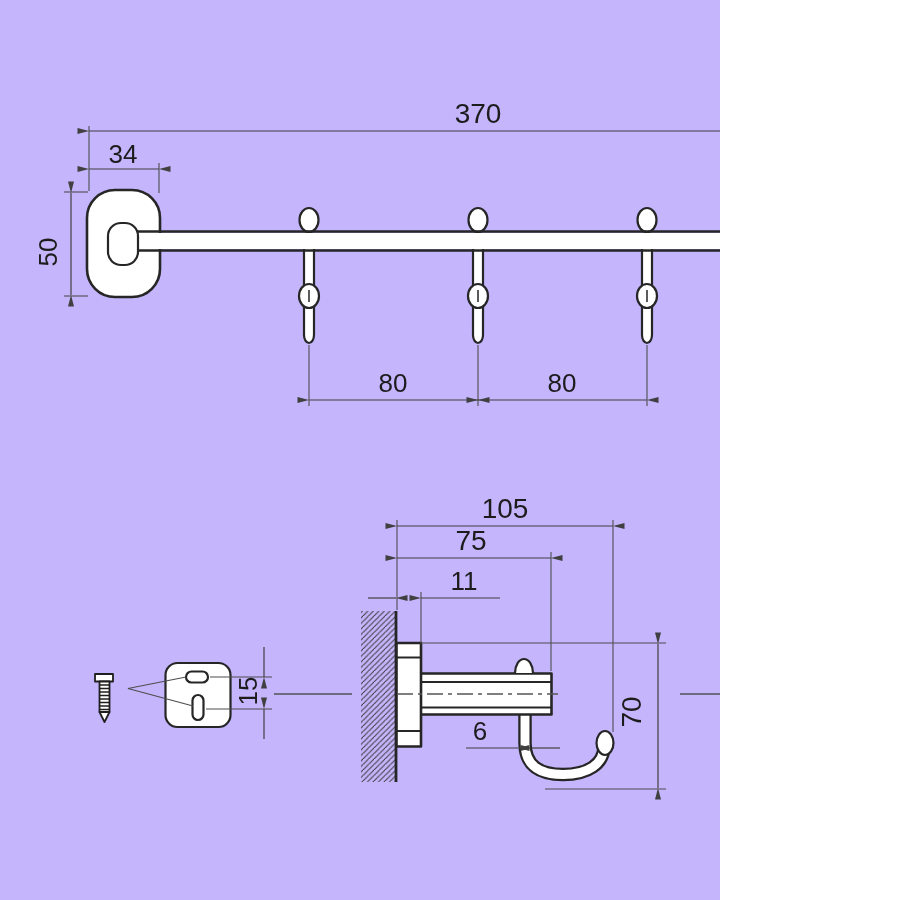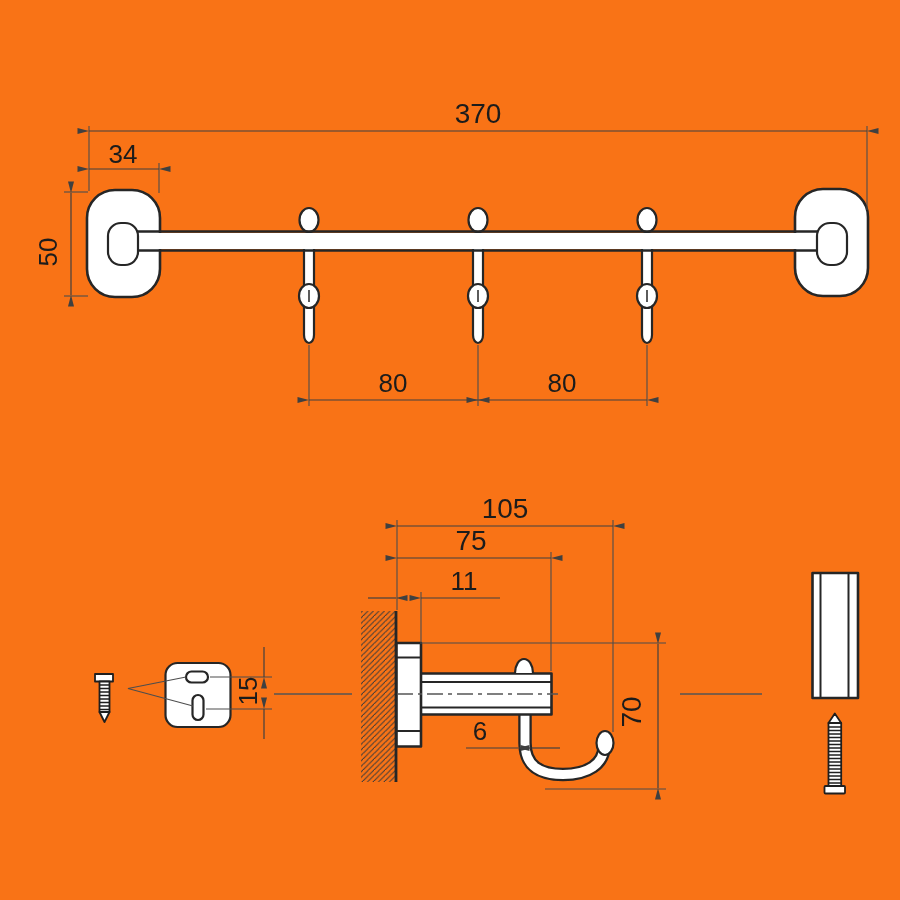--- a/index.html
+++ b/index.html
@@ -1,16 +1,16 @@
 <!DOCTYPE html>
 <html><head>
 <meta charset="utf-8">
 <style>
   html,body{margin:0;padding:0;background:#fff;}
-  .canvas{position:relative;width:900px;height:900px;background:#f97316;overflow:hidden;}
+  .canvas{position:relative;width:720px;height:900px;background:#c4b5fd;overflow:hidden;}
   svg{display:block;}
   .o  {fill:#ffffff;stroke:#262626;stroke-width:2.6;stroke-linejoin:round;}
   .o2 {fill:#ffffff;stroke:#262626;stroke-width:2.2;stroke-linejoin:round;}
   .ln {stroke:#262626;stroke-width:2.4;fill:none;stroke-linecap:round;}
   .ln2{stroke:#262626;stroke-width:2.0;fill:none;}
   .dim{stroke:#404040;stroke-width:1.2;fill:none;}
   .ext{stroke:#4d4d4d;stroke-width:1.1;fill:none;}
   .cl {stroke:#555555;stroke-width:1.3;fill:none;}
   .lbl{fill:#1c1c1c;font-family:"Liberation Sans",sans-serif;font-size:28px;text-anchor:middle;}
   .lbl-sm{font-size:26px;}

